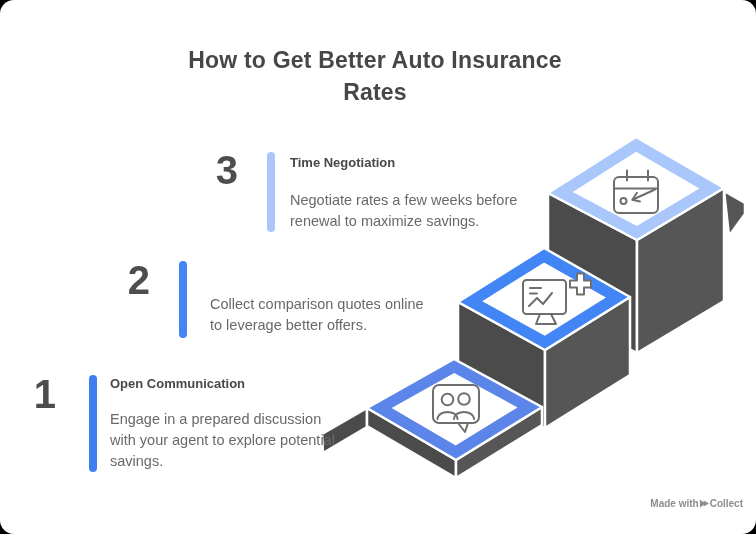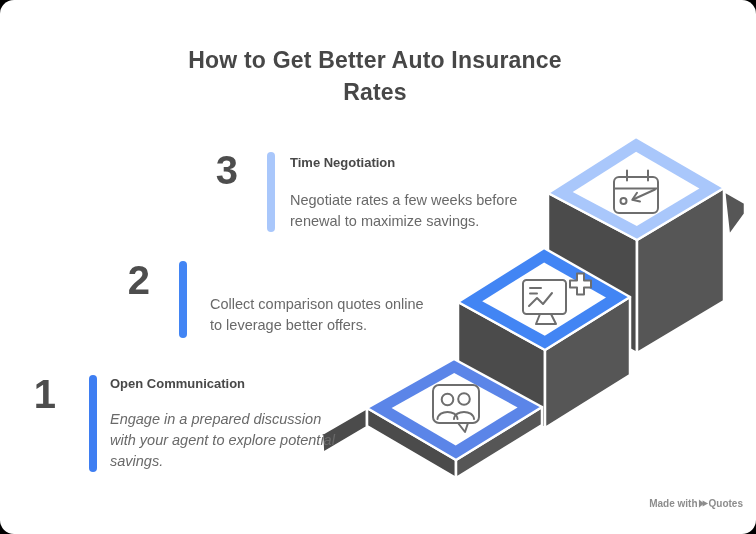--- a/index.html
+++ b/index.html
@@ -15,21 +15,21 @@
   .bar-2{left:179px;top:261px;height:77px;background:#4285f4;}
   .bar-3{left:267px;top:152px;height:80px;background:#a9c7fb;}
   .step-heading{font-size:13px;font-weight:700;color:#484848;white-space:nowrap;}
   .step-body{font-size:14.5px;line-height:21px;color:#696969;white-space:pre-line;width:260px;}
   .num-1{left:14px;top:374px;width:42px;}
   .num-2{left:108px;top:260px;width:42px;}
   .num-3{left:196px;top:150px;width:42px;}
   .head-1{left:110px;top:376px;}
   .head-2{left:202px;top:263px;}
   .head-3{left:290px;top:155px;}
-  .body-1{left:110px;top:409px;font-style:italic;}
+  .body-1{left:110px;top:409px;}
   .body-2{left:202px;top:294px;margin-left:8px;}
   .body-3{left:290px;top:190px;}
   .footer{right:13px;top:498px;display:flex;align-items:flex-end;gap:0;
           font-size:10px;font-weight:700;color:#8d8d8d;}
   .stairs{left:0;top:0;}
   svg .face{stroke:#ffffff;stroke-width:2.5;stroke-linejoin:round;}
   svg .icon{fill:none;stroke:#6e6e6e;stroke-width:2;stroke-linecap:round;stroke-linejoin:round;}
 </style>
 </head>
 <body>
@@ -117,15 +117,15 @@
   <div class="abs step-body body-1">Engage in a prepared discussion
 with your agent to explore potential
 savings.</div>
 
   <div class="abs footer">
     <span>Made with</span>
     <svg width="11" height="11" viewBox="0 0 12 12">
       <path d="M1,1.5 L6.5,6 L1,10.5 z" fill="#8d8d8d"></path>
       <path d="M5,2.6 L11,6 L5,9.4 z" fill="#8d8d8d"></path>
     </svg>
-    <span>Quotes</span>
+    <span>Collect</span>
   </div>
 </div>
 
 </body></html>

